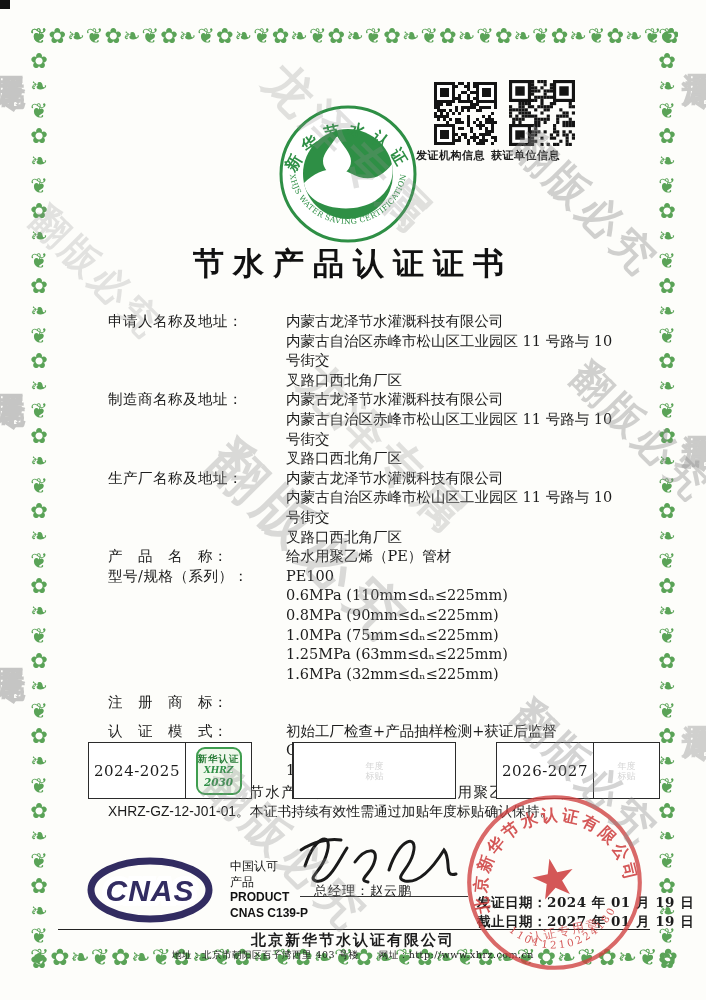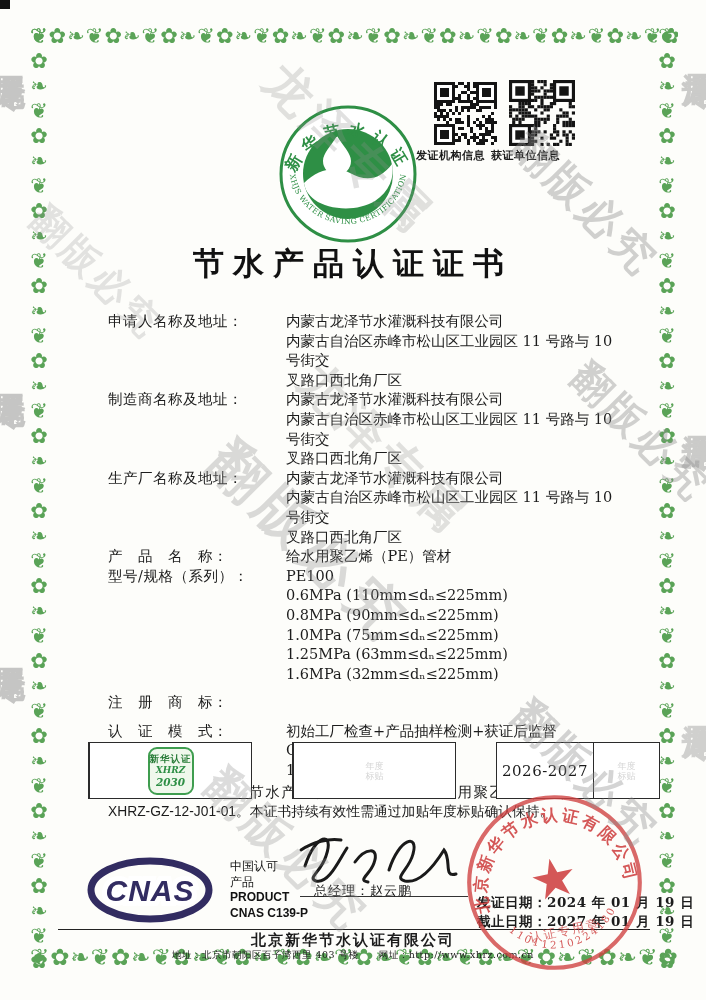--- a/index.html
+++ b/index.html
@@ -472,20 +472,21 @@
       <div class="fvals">
           <div>13924P10011R1</div>
         </div>
     </div>
     <div class="comp1">上述产品符合《节水产品认证实施规则—给水用聚乙烯（PE）管材》</div>
     <div class="comp2">XHRZ-GZ-12-J01-01。本证书持续有效性需通过加贴年度标贴确认保持。</div>
   </div>
 
   <div class="validity">
     <div class="vbox">
+      <div class="vyear">2024-2025</div>
       <div class="vcell">
         <div class="sticker">
           <div class="s1">新华认证</div>
           <div class="s2">XHRZ</div>
           <div class="s3">2030</div>
         </div>
       </div>
     </div>
     <div class="vbox">
       <div class="vcell">

